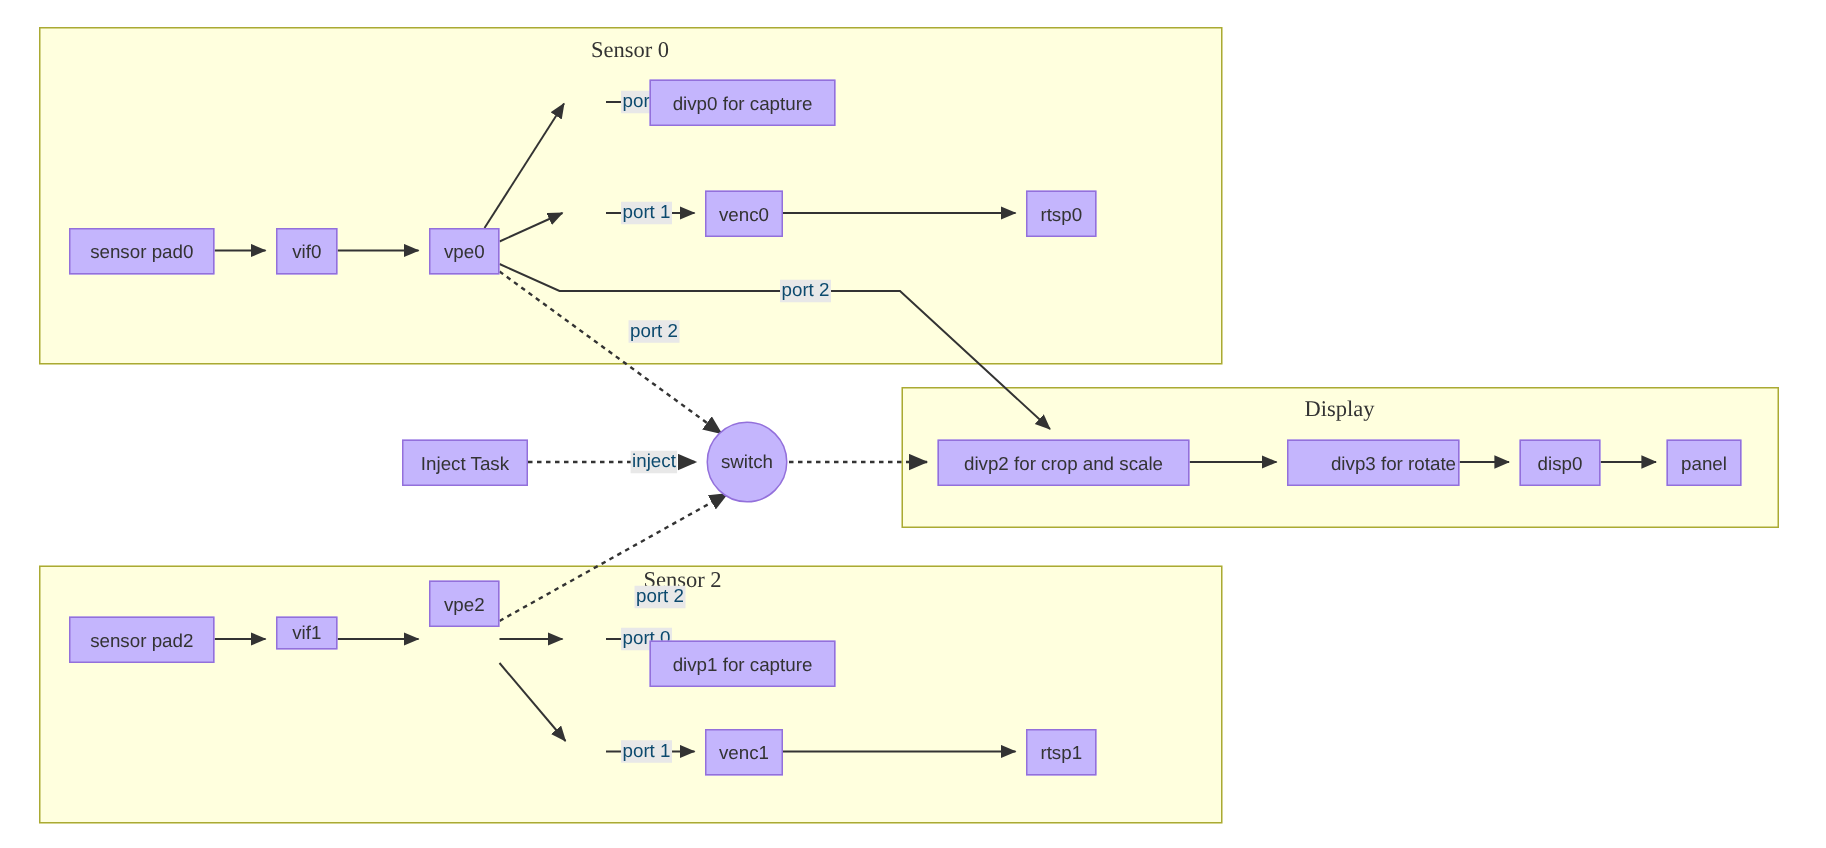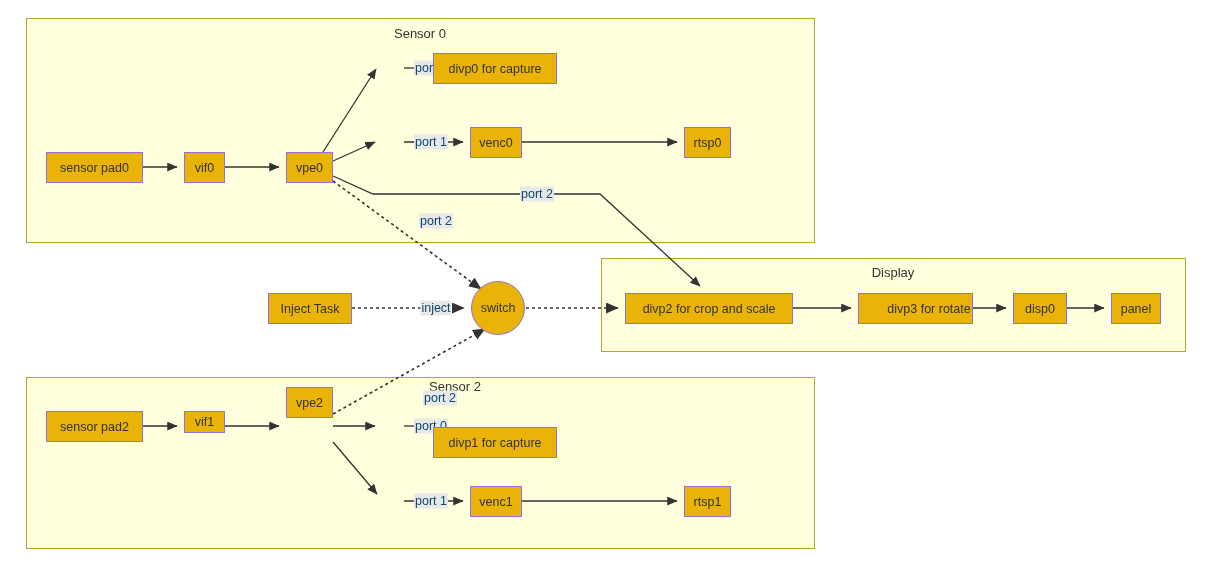--- a/index.html
+++ b/index.html
@@ -28,28 +28,29 @@
     pointer-events: none;
   }
   .cluster {
     position: absolute;
     background: #ffffde;
     border: 1px solid #aaaa33;
     box-sizing: border-box;
   }
   .cluster-title {
     position: absolute;
-    font-size: 13px;
+    font-size: 15px;
     color: #333333;
     white-space: nowrap;
     transform: translateX(-50%);
+    font-family: Liberation Serif, serif;
   }
   .node {
     position: absolute;
-    background: #eab308;
+    background: #c4b5fd;
     border: 1px solid #9370db;
     box-sizing: border-box;
     display: flex;
     align-items: center;
     justify-content: center;
     font-size: 12.5px;
     color: #333333;
     white-space: nowrap;
   }
   .node.circle {

